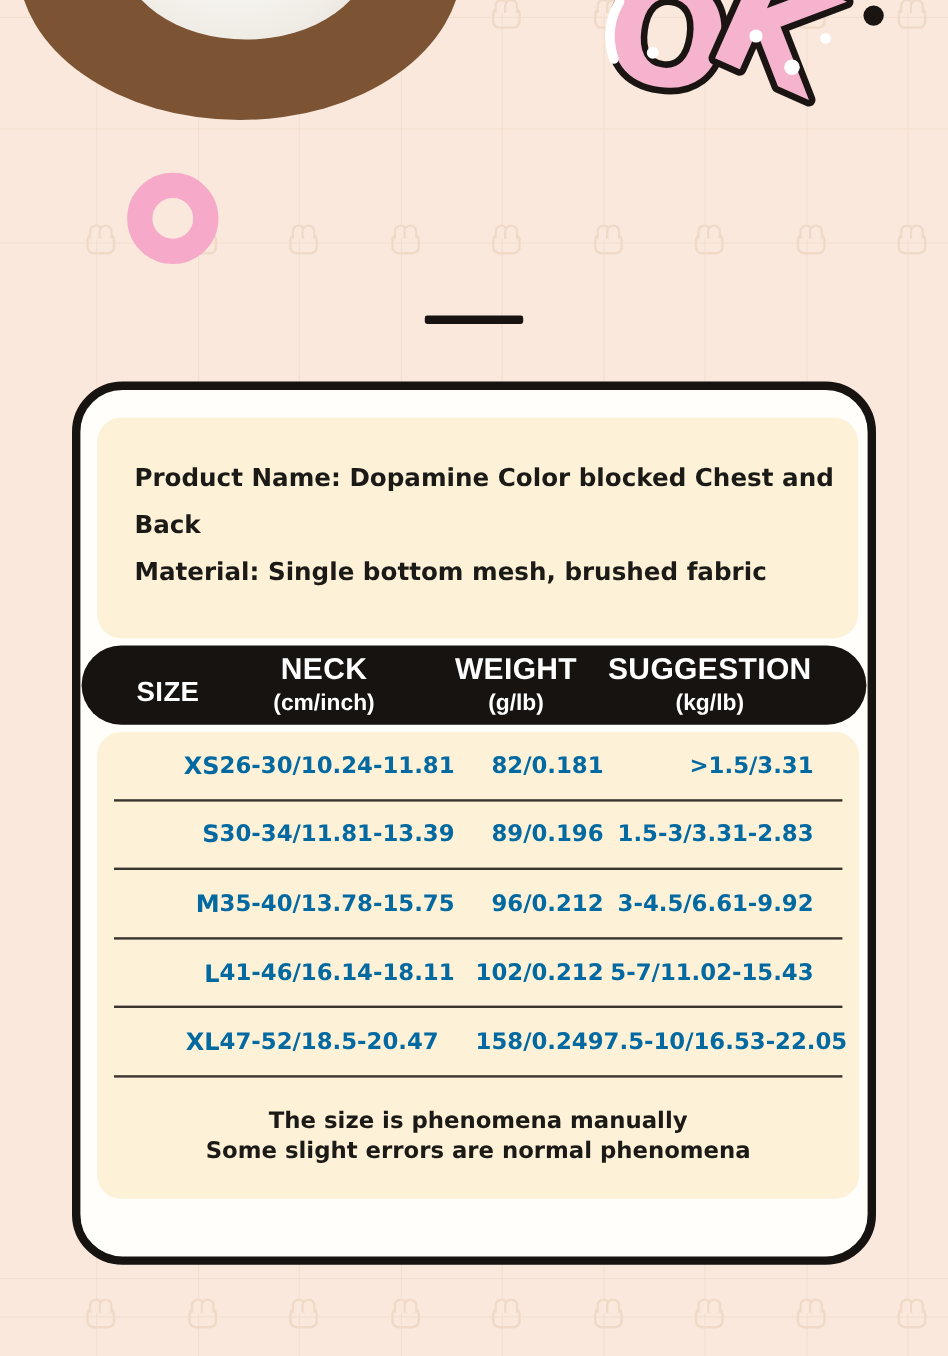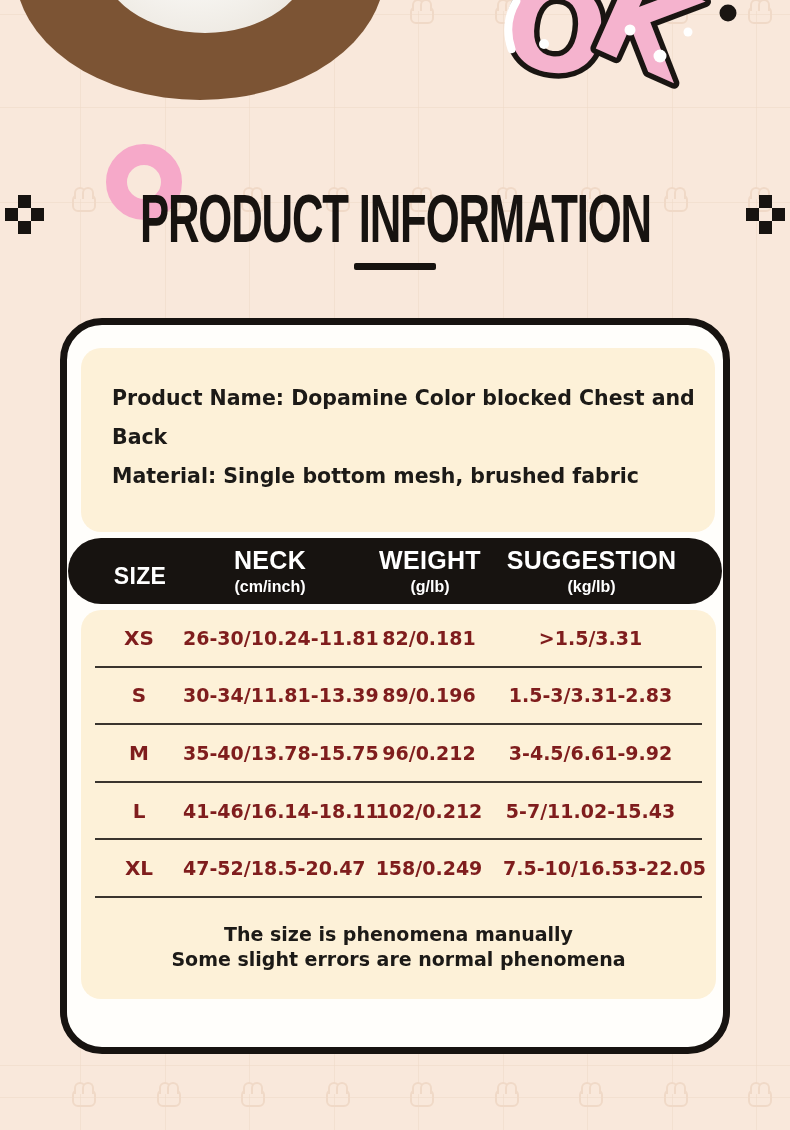--- a/index.html
+++ b/index.html
@@ -85,31 +85,31 @@
   .info-indent{padding-left:96px;}
   .pill-header{
     margin:6px 1px 0 1px;width:654px;height:66px;border-radius:42px;
     background:var(--ink);color:#fff;
     display:grid;grid-template-columns:88px 172px 148px 175px;
     padding-left:28px;align-items:center;
   }
   .pill-col{display:flex;flex-direction:column;align-items:center;justify-content:center;}
   .pill-label{font-family:"Liberation Sans",sans-serif;font-weight:bold;font-size:25px;letter-spacing:.3px;}
   .pill-label.size{font-size:23px;transform:translateY(5px);}
-  .pill-sub{font-family:"Liberation Sans",sans-serif;font-weight:bold;font-size:16px;margin-top:3px;}
+  .pill-sub{font-family:"Liberation Sans",sans-serif;font-weight:bold;font-size:19px;margin-top:3px;}
   .table-panel{
     margin:6px 7px 0 14px;width:635px;height:389px;border-radius:20px;background:var(--cream);
     padding:0 14px;
   }
   .rows{height:288px;display:flex;flex-direction:column;}
   .trow{
     flex:1;display:grid;grid-template-columns:88px 172px 148px 175px;
     align-items:center;border-bottom:2px solid var(--sep);
   }
-  .tcell{text-align:center;font-size:19px;font-weight:600;color:#7f1d1d;white-space:nowrap;}
+  .tcell{text-align:right;font-size:19px;font-weight:600;color:#0369a1;white-space:nowrap;}
   .tcell.size{font-weight:bold;font-size:20px;}
   .tfooter{
     margin-top:24px;text-align:center;font-size:19px;font-weight:600;color:#1c1a17;line-height:25px;
   }
 </style>
 </head>
 <body>
 
 <div class="page">
 
@@ -169,25 +169,20 @@
     <g fill="#ffffff" stroke="none">
       <path d="M 36 6 Q 26 30 38 54" fill="none" stroke="#ffffff" stroke-width="8" stroke-linecap="round" transform="rotate(8 70 20)"></path>
       <circle cx="66" cy="44" r="5"></circle>
       <circle cx="152" cy="30" r="5.5"></circle>
       <circle cx="182" cy="56" r="6.5"></circle>
       <circle cx="210" cy="32" r="4.5"></circle>
     </g>
     <circle cx="250" cy="13" r="8.5" fill="#1a1512"></circle>
   </svg>
 
-  <div class="title-row">
-    <span class="pxcross"></span>
-    <h1 class="page-title">PRODUCT INFORMATION</h1>
-    <span class="pxcross"></span>
-  </div>
   <div class="title-underline"></div>
 
   <div class="card">
 
     <div class="info-panel">
       <div>Product Name: Dopamine Color blocked Chest and Back</div>
       <div>Material: Single bottom mesh, brushed fabric</div>
     </div>
 
     <div class="pill-header">

